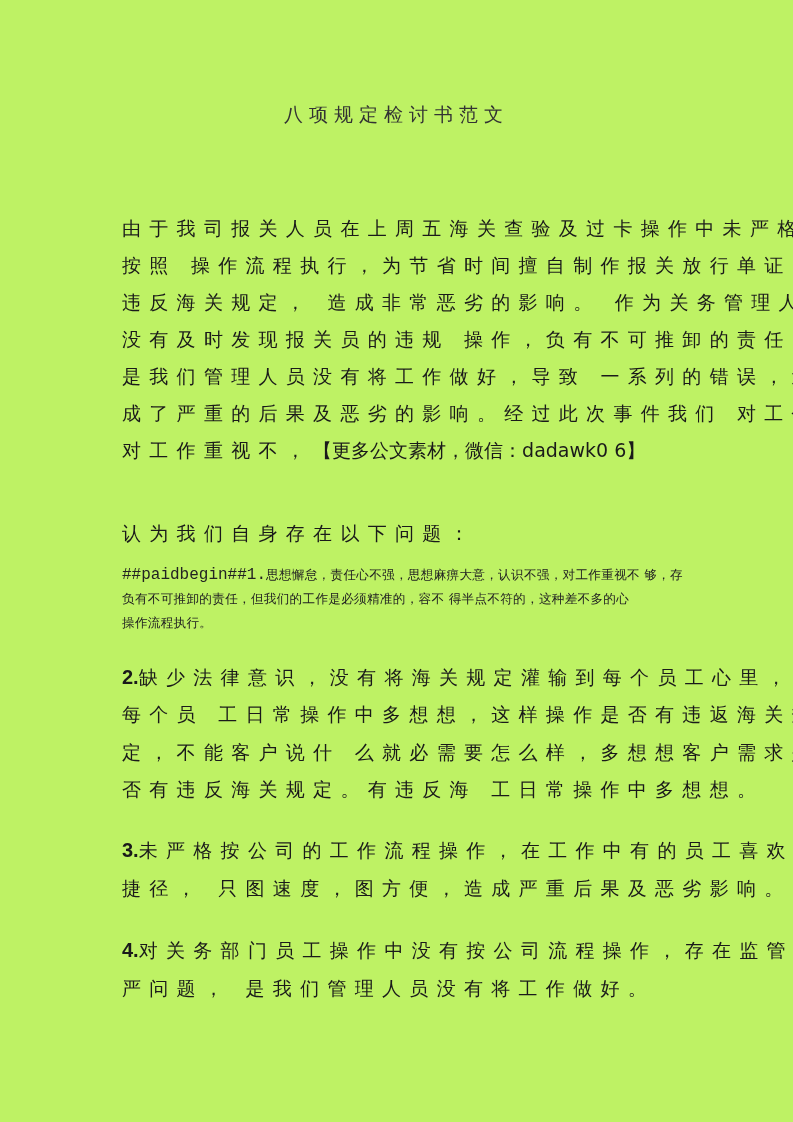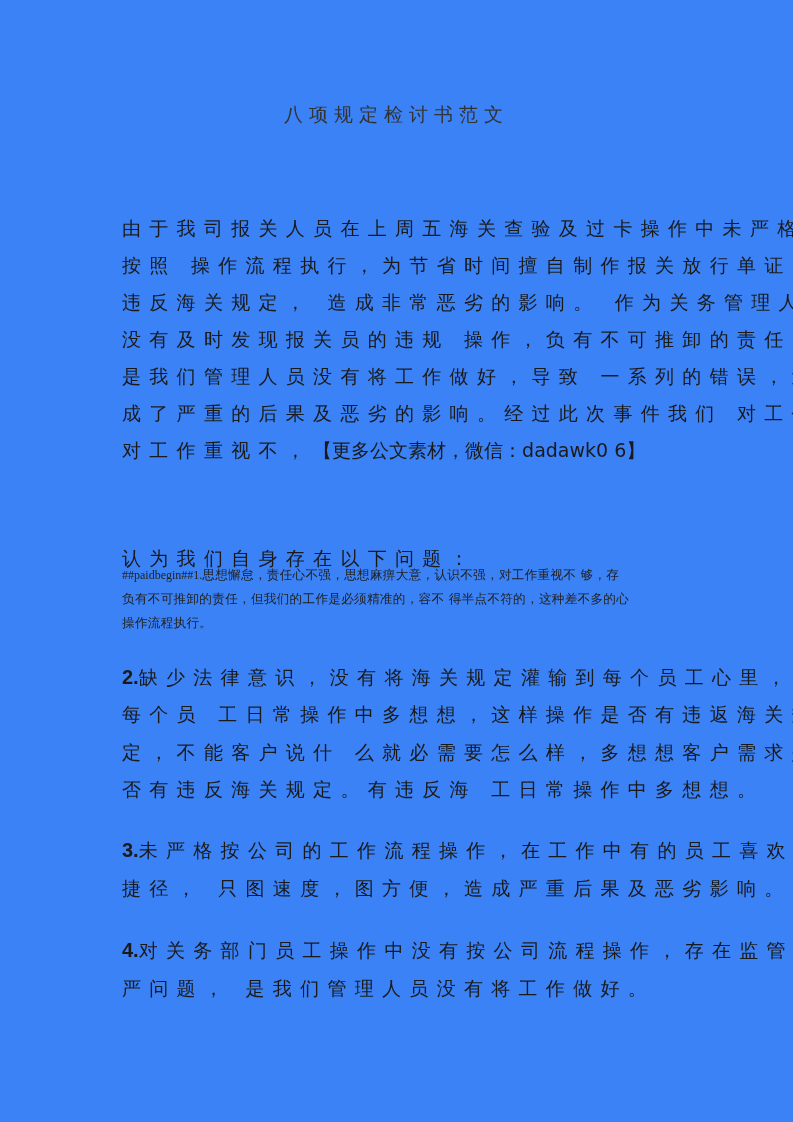--- a/index.html
+++ b/index.html
@@ -1,44 +1,44 @@
 <!DOCTYPE html>
 <html><head>
 <meta charset="utf-8">
 <style>
   html, body { margin: 0; padding: 0; background: #ffffff; }
   body { width: 793px; height: 1122px; position: relative; overflow: hidden;
          font-family: "DejaVu Sans", "Liberation Sans", sans-serif; color: #1a1a1a; }
-  .page { position: absolute; left: 0; top: 0; width: 793px; height: 1122px; background: #3b82f6; }
+  .page { position: absolute; left: 0; top: 0; width: 793px; height: 1122px; background: #bef264; }
   .line { position: absolute; left: 122px; white-space: nowrap; font-size: 19px; line-height: 24px; }
   .big { letter-spacing: 8.3px; }
   .title { left: 0; width: 793px; text-align: center; font-size: 19px; letter-spacing: 6px; color: #333; }
   .small { font-size: 12.6px; line-height: 18px; letter-spacing: 0.3px; color: #222; font-family: "DejaVu Serif", "Liberation Serif", serif; }
   .num { font-family: "Liberation Sans", sans-serif; font-weight: bold; letter-spacing: 0; font-size: 20px; }
-  .tag { font-family: Liberation Serif, serif; font-size: 12px; letter-spacing: 0; }
+  .tag { font-family: Liberation Mono, monospace; font-size: 16px; letter-spacing: 0; }
 </style>
 </head>
 <body>
 
 <div class="page">
 
   <div class="line title" style="top:102px;">八项规定检讨书范文</div>
 
 
   <div>
     <div class="line big" style="top:216px;">由于我司报关人员在上周五海关查验及过卡操作中未严格</div>
     <div class="line big" style="top:253px;">按照 操作流程执行，为节省时间擅自制作报关放行单证，</div>
     <div class="line big" style="top:290px;">违反海关规定， 造成非常恶劣的影响。 作为关务管理人员</div>
     <div class="line big" style="top:327px;">没有及时发现报关员的违规 操作，负有不可推卸的责任，</div>
     <div class="line big" style="top:364px;">是我们管理人员没有将工作做好，导致 一系列的错误，造</div>
     <div class="line big" style="top:401px;">成了严重的后果及恶劣的影响。经过此次事件我们 对工作</div>
     <div class="line" style="top:438px;"><span class="big">对工作重视不，</span><span style="letter-spacing:0;">【更多公文素材，微信：dadawk0 6】</span></div>
   </div>
 
-  <div class="line big" style="top:546px;">认为我们自身存在以下问题：</div>
+  <div class="line big" style="top:521px;">认为我们自身存在以下问题：</div>
 
   <div>
     <div class="line small" style="top:566px;"><span class="tag">##paidbegin##1.</span><span>思想懈怠，责任心不强，思想麻痹大意，认识不强，对工作重视不 够，存</span></div>
     <div class="line small" style="top:590px;">负有不可推卸的责任，但我们的工作是必须精准的，容不 得半点不符的，这种差不多的心</div>
     <div class="line small" style="top:614px;">操作流程执行。</div>
   </div>
 
   <div>
     <div class="line big" style="top:665px;"><span class="num">2.</span><span>缺少法律意识，没有将海关规定灌输到每个员工心里，让</span></div>
     <div class="line big" style="top:702px;">每个员 工日常操作中多想想，这样操作是否有违返海关规</div>

